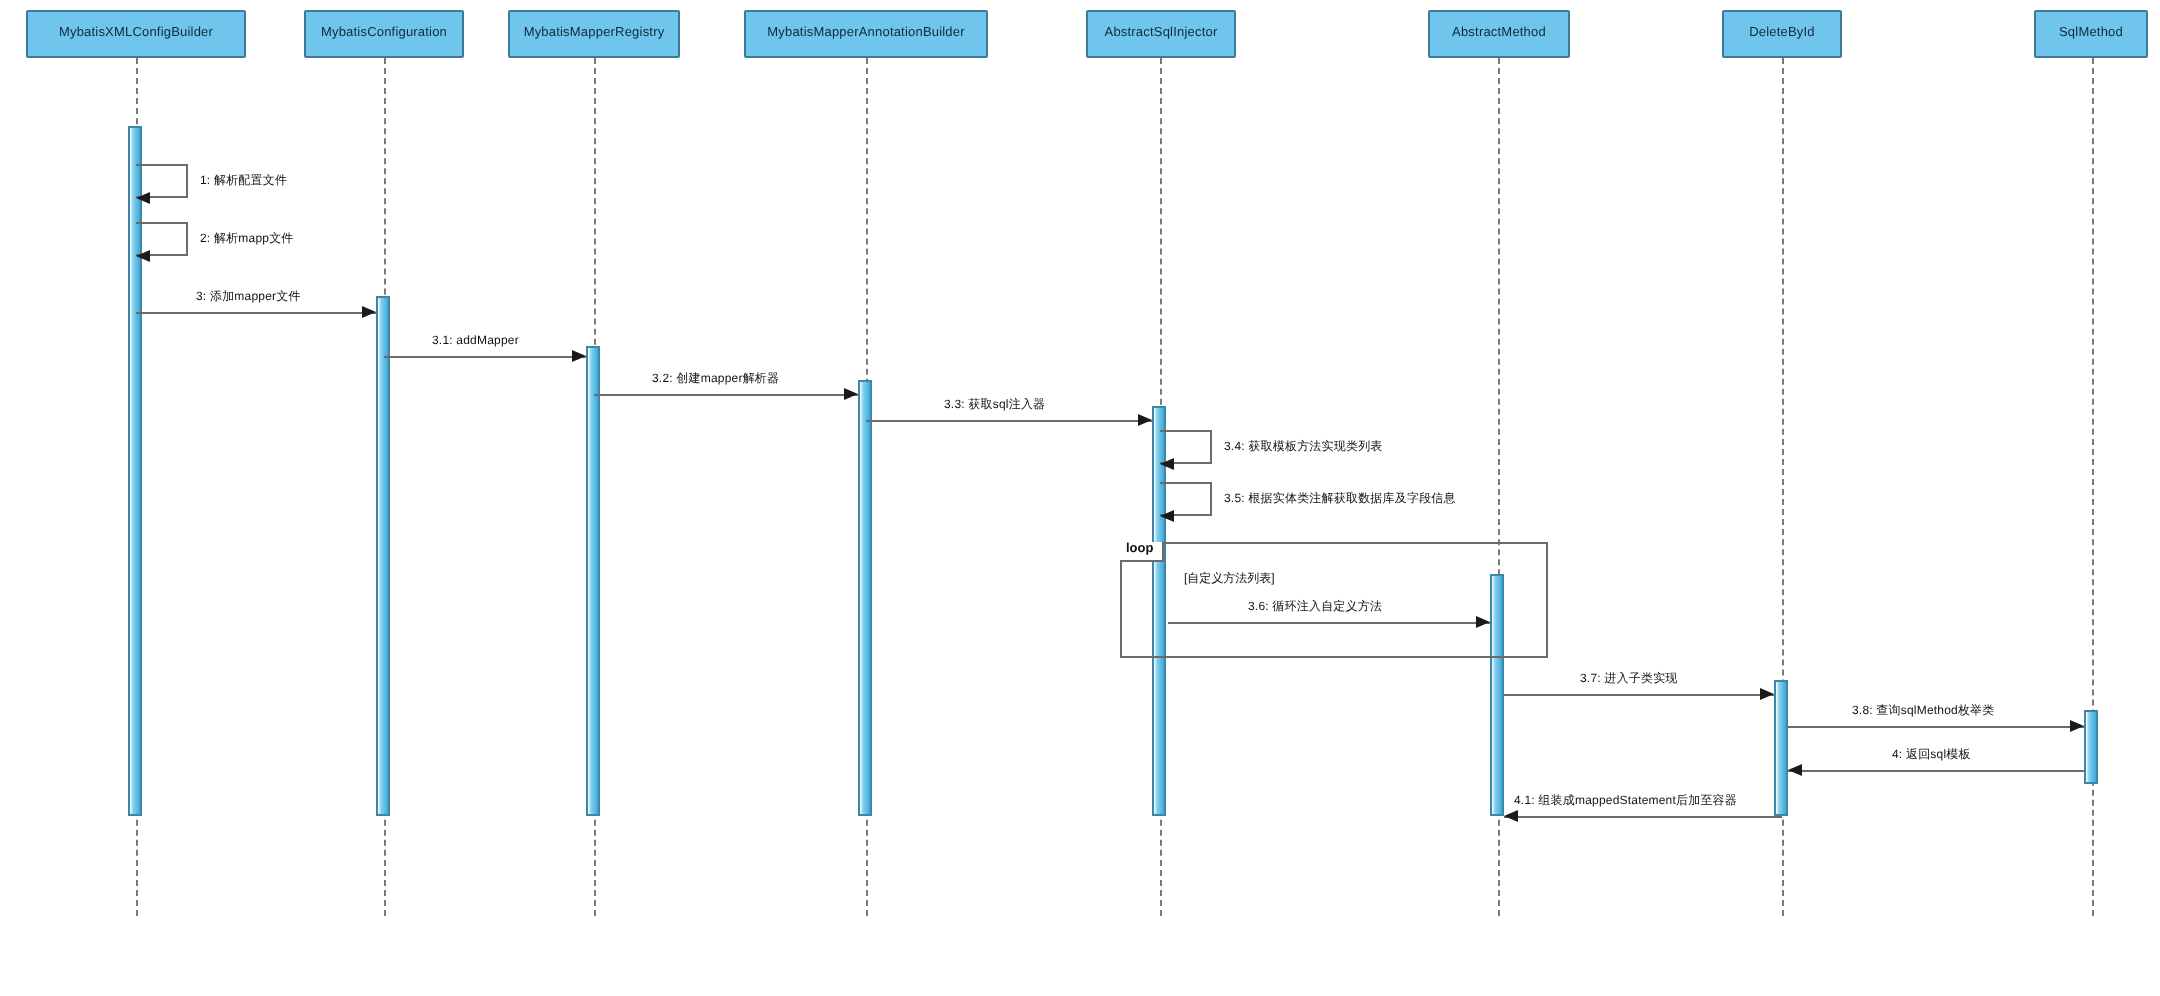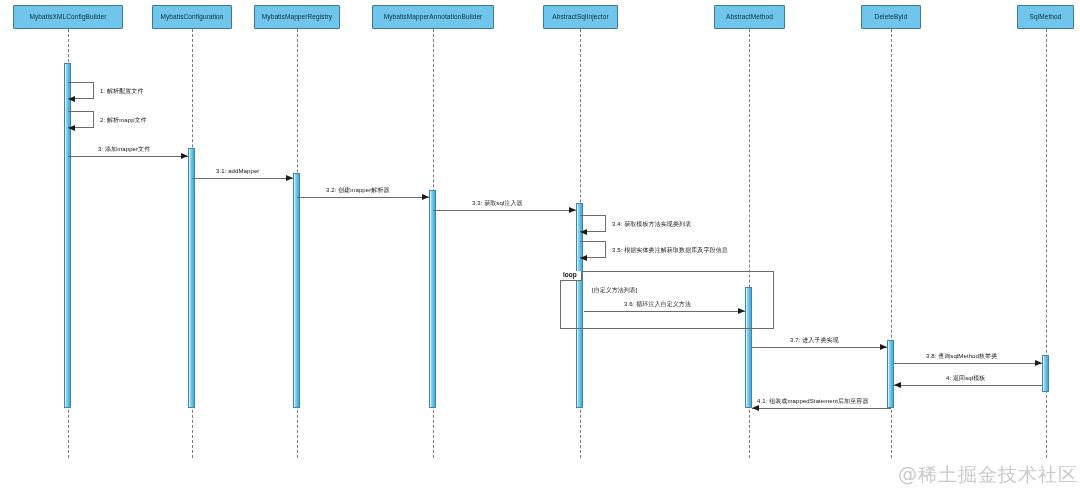--- a/index.html
+++ b/index.html
@@ -203,15 +203,14 @@
   <div class="msg-label" style="left:926px;top:353px;">3.8: 查询sqlMethod枚举类</div>
 
   <div class="msg-line" style="left:894px;top:385px;width:148px;"></div>
   <div class="arrow-head left" style="left:894px;top:381.5px;"></div>
   <div class="msg-label" style="left:946px;top:375px;">4: 返回sql模板</div>
 
   <div class="msg-line" style="left:752px;top:408px;width:139px;"></div>
   <div class="arrow-head left" style="left:752px;top:404.5px;"></div>
   <div class="msg-label" style="left:757px;top:398px;">4.1: 组装成mappedStatement后加至容器</div>
 
-  <div class="watermark" style="left:898px;top:462px;">@稀土掘金技术社区</div>
 
 </div>
 
 </body></html>

